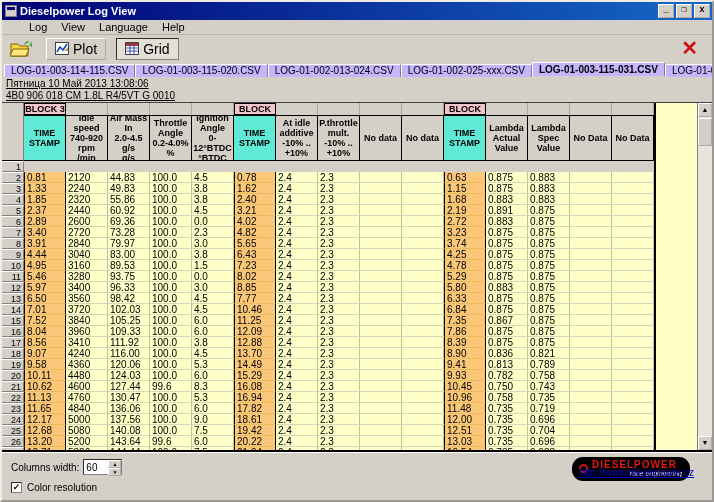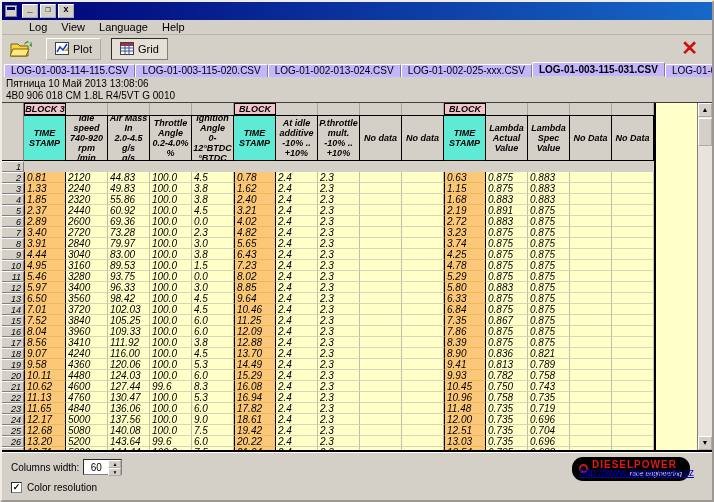--- a/index.html
+++ b/index.html
@@ -28,40 +28,40 @@
     font-family: "Liberation Mono", monospace;
   }
   
   .menubar { height: 15px; flex: 0 0 15px; display: flex; align-items: center; padding-left: 20px; border-bottom: 1px solid #b8b4ac; }
   .menu-item { font-size: 11px; padding: 0 7px; color: #000; }
   
   .toolbar { height: 27px; flex: 0 0 27px; display: flex; align-items: center; padding: 0 4px; position: relative; }
   .tb-folder { width: 30px; height: 24px; display:flex; align-items:center; justify-content:center; }
   .tb-btn {
     height: 22px; display: flex; align-items: center; gap: 4px;
-    padding: 0 8px; margin-left: 10px; font-size: 11px;
+    padding: 0 8px; margin-left: 10px; font-size: 14px;
     background: #d4d0c8; border: 1px outset #fff;
   }
   .tb-btn.pressed { border: 1px inset #808080; background: #e4e0d8; }
   .tb-close-x { position: absolute; right: 14px; top: 2px; color: #cc1111; font-size: 20px; font-weight: bold; line-height: 22px; }
   
   .tabbar { height: 15px; flex: 0 0 15px; display: flex; align-items: flex-end; padding-left: 2px; }
   .tab {
     font-size: 10px; height: 13px; line-height: 12px;
     padding: 0 6px; background: #c4b5fd;
     border-top: 1px solid #fff; border-left: 1px solid #fff; border-right: 1px solid #808080;
     border-radius: 2px 2px 0 0; white-space: nowrap;
   }
   .tab.active { height: 15px; line-height: 14px; font-weight: bold; position: relative; z-index: 2; border-bottom: 1px solid #d4d0c8; }
   
-  .infobar { height: 25px; flex: 0 0 25px; display: flex; justify-content: space-between; padding: 1px 6px 0 4px; }
+  .infobar { height: 25px; flex: 0 0 25px; display: flex; justify-content: space-between; padding: 1px 6px 0 4px; text-decoration: underline; }
   .info-left { font-size: 10px; line-height: 12px; color: #000; }
   .info-right { font-size: 10px; font-weight: bold; padding-top: 1px; }
   
-  .gridwrap { flex: 1 1 auto; position: relative; background: #d4d0c8; border-top: 1px solid #404040; border-bottom: 2px solid #000; overflow: hidden; font-style: italic; }
+  .gridwrap { flex: 1 1 auto; position: relative; background: #d4d0c8; border-top: 1px solid #404040; border-bottom: 2px solid #000; overflow: hidden; }
   .gridinner { position: absolute; left: 0; top: 0; right: 15px; bottom: 0; display: flex; flex-direction: column; overflow: hidden; }
   .grow { display: flex; flex: 0 0 auto; }
   .c-num { flex: 0 0 22px; width: 22px; }
   .c-col { flex: 0 0 42px; width: 42px; }
   .c-fill { flex: 1 1 auto; background: #ffffc8; border-left: 2px solid #000; }
   .blockrow { height: 12px; }
   .blockrow .cell { font-size: 9px; font-weight: bold; text-align: center; line-height: 11px; background: #d4d0c8; border-right: 1px solid #aaa69e; overflow: hidden; }
   .blockrow .cell.pink { background: #f2c4cc; border: 1px solid #000; }
   .blockrow .c-num { background: #d4d0c8; border-right: 1px solid #808080; }
   .headrow { height: 46px; }
@@ -89,38 +89,39 @@
   
   .vscroll { position: absolute; right: 0; top: 0; bottom: 0; width: 15px; background: #e8e4dc; border-left: 1px solid #808080; }
   .sbtn { position: absolute; left: 0; width: 14px; height: 14px; background: #d4d0c8; border: 1px outset #fff; font-size: 7px; text-align: center; line-height: 12px; color: #000; }
   .sbtn.up { top: 0; }
   .sbtn.down { bottom: 0; }
   .sthumb { position: absolute; left: 0; top: 15px; width: 14px; height: 28px; background: #d4d0c8; border: 1px outset #fff; }
   
   .footer { height: 48px; flex: 0 0 48px; background: #d4d0c8; position: relative; border-top: 1px solid #fff; }
   .cw-row { position: absolute; left: 9px; top: 6px; display: flex; align-items: center; font-size: 10px; }
   .spinner { display: flex; margin-left: 4px; border: 1px inset #808080; background: #fff; height: 16px; }
-  .spin-val { width: 24px; font-size: 10px; padding: 1px 2px; border: none; outline: none; font-family: "Liberation Sans", sans-serif; text-align: center; }
+  .spin-val { width: 24px; font-size: 10px; padding: 1px 2px; border: none; outline: none; font-family: "Liberation Sans", sans-serif; }
   .spin-btns { display: flex; flex-direction: column; width: 13px; }
   .spin-btns div { flex: 1; background: #d4d0c8; border: 1px outset #fff; font-size: 5px; line-height: 6px; text-align: center; }
   .cb-row { position: absolute; left: 9px; top: 29px; display: flex; align-items: center; font-size: 10px; }
   .checkbox { width: 11px; height: 11px; background: #fff; border: 1px inset #808080; margin-right: 5px; font-size: 9px; line-height: 9px; text-align: center; font-weight: bold; }
   .logo { position: absolute; right: 22px; top: 4px; width: 118px; height: 24px; background: #000; border-radius: 11px; display: flex; flex-direction: column; justify-content: center; padding: 1px 8px 2px 20px; }
   .logo-dot { position: absolute; left: 7px; top: 7px; width: 9px; height: 9px; border-radius: 50%; border: 2px solid #c01818; }
   .logo-title { color: #e01818; font-size: 10px; font-weight: bold; letter-spacing: 1px; line-height: 10px; white-space: nowrap; }
   .logo-sub { color: #e8e8e8; font-size: 7px; font-style: italic; text-align: right; line-height: 8px; white-space: nowrap; }
   .site-link { position: absolute; right: 18px; top: 14px; font-size: 10px; color: #0000d0; text-decoration: underline; white-space: nowrap; }
 </style>
 </head>
 <body>
 
 <div class="window">
 
   <div class="titlebar">
     <span class="app-icon"></span>
+    <span class="title-text">Dieselpower Log View</span>
     <span class="winbtn">_</span>
     <span class="winbtn">❐</span>
     <span class="winbtn">x</span>
   </div>
 
   <div class="menubar">
     <span class="menu-item">Log</span>
     <span class="menu-item">View</span>
     <span class="menu-item">Language</span>
     <span class="menu-item">Help</span>
@@ -462,21 +463,21 @@
             <div class="dcell c-col"></div>
             <div class="c-fill"></div>
           </div>
           <div class="grow datarow">
             <div class="rownum c-num">13</div>
             <div class="dcell c-col ts">6.50</div>
             <div class="dcell c-col">3560</div>
             <div class="dcell c-col">98.42</div>
             <div class="dcell c-col">100.0</div>
             <div class="dcell c-col">4.5</div>
-            <div class="dcell c-col ts">9.64</div>
+            <div class="dcell c-col ts">7.77</div>
             <div class="dcell c-col">2.4</div>
             <div class="dcell c-col">2.3</div>
             <div class="dcell c-col"></div>
             <div class="dcell c-col"></div>
             <div class="dcell c-col ts">6.33</div>
             <div class="dcell c-col">0.875</div>
             <div class="dcell c-col">0.875</div>
             <div class="dcell c-col"></div>
             <div class="dcell c-col"></div>
             <div class="c-fill"></div>

